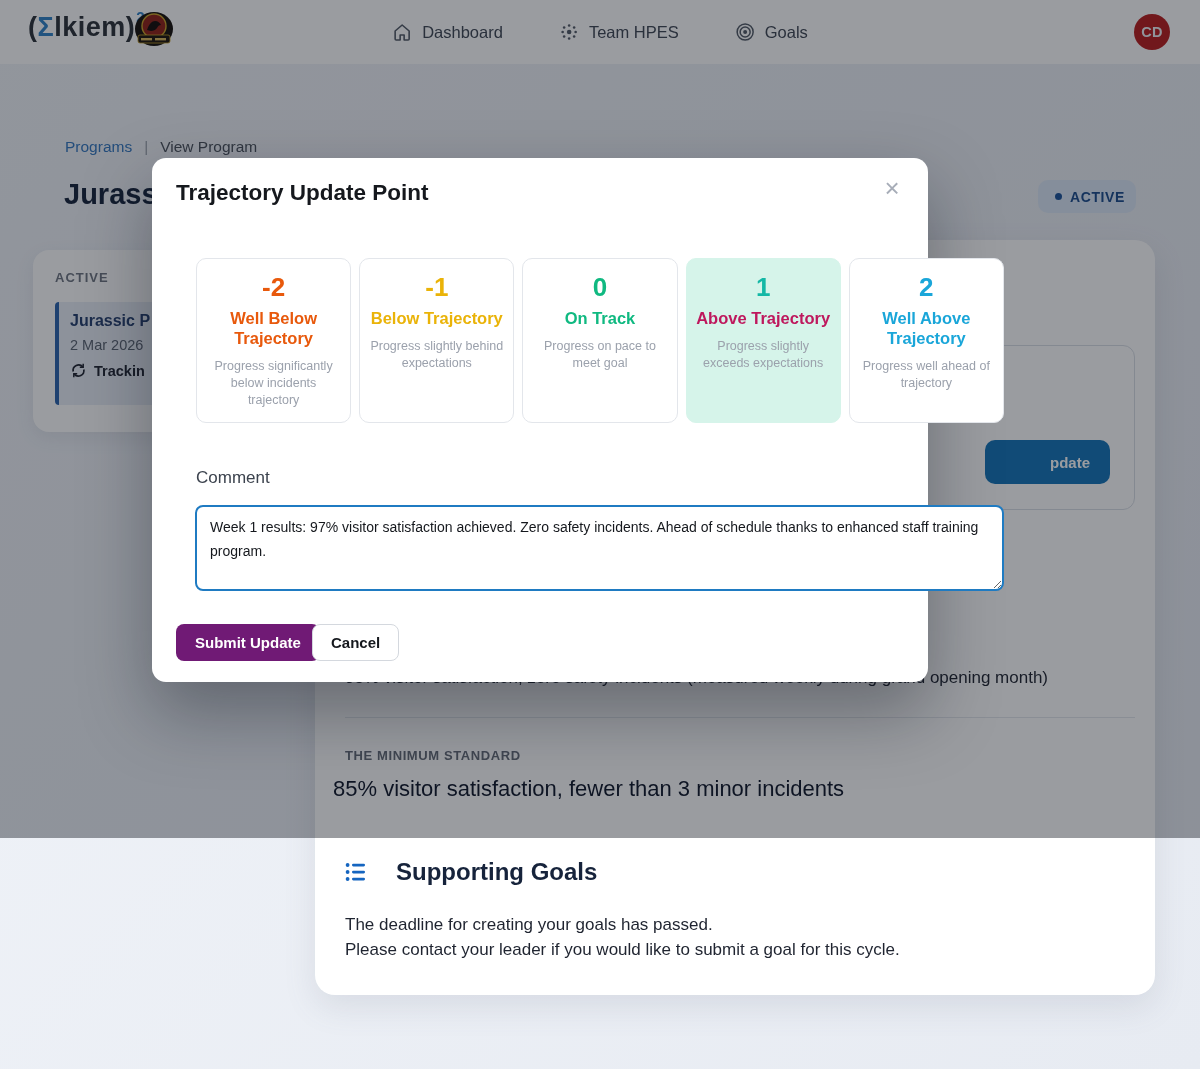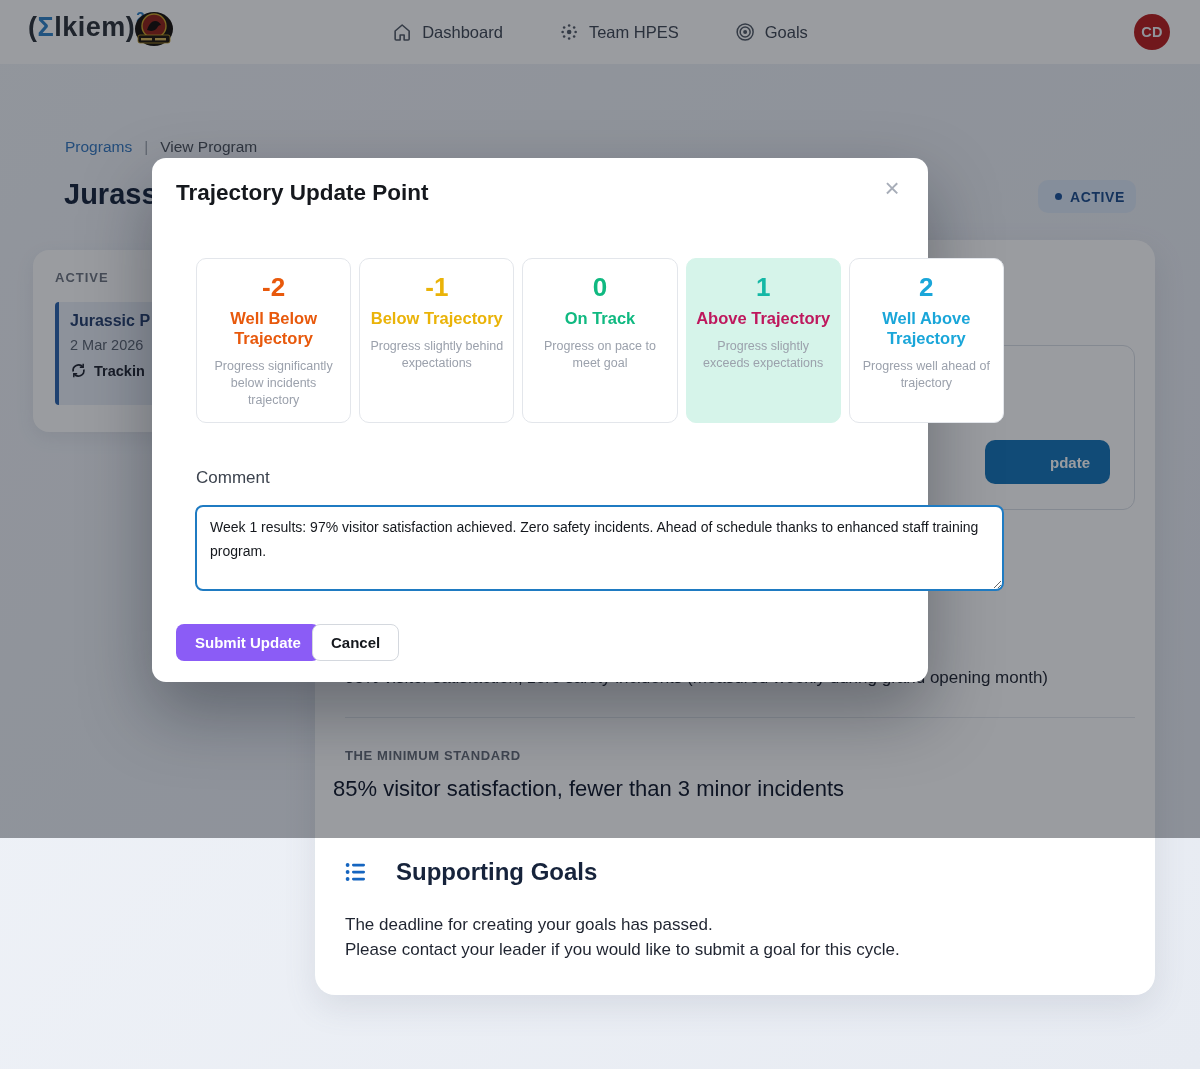--- a/index.html
+++ b/index.html
@@ -77,21 +77,21 @@
   .opt-card { width:155.2px; height:165px; border:1px solid #e3e6eb; border-radius:10px; background:#ffffff;
               text-align:center; padding:14px 9px 0 9px; cursor:pointer; }
   .opt-card.selected { background:#d6f4ea; border-color:#d6f4ea; }
   .opt-value { font-size:26px; font-weight:700; line-height:1.1; }
   .opt-label { font-size:16.5px; font-weight:700; line-height:1.22; margin-top:6px; }
   .opt-desc { font-size:12.5px; color:#9ba1ac; line-height:1.35; margin-top:10px; }
   .comment-label { position:absolute; left:44px; top:310px; font-size:17px; color:#3c434e; }
   .comment-box { position:absolute; left:43px; top:347px; width:809px; height:86px; border:2px solid #1f7bc2;
                  border-radius:8px; padding:8px 13px; font-size:14px; line-height:24px; color:#15181d;
                  font-family:inherit; resize:vertical; outline:none; }
-  .btn-submit { position:absolute; left:24px; top:466px; height:37px; padding:0 19px; background:#8b5cf6;
+  .btn-submit { position:absolute; left:24px; top:466px; height:37px; padding:0 19px; background:#701a75;
                 color:#ffffff; border:none; border-radius:8px; font-size:15px; font-weight:700; cursor:pointer;
                 font-family:inherit; }
   .btn-cancel { position:absolute; left:160px; top:466px; height:37px; padding:0 18px; background:#ffffff;
                 color:#15181d; border:1px solid #d4d8de; border-radius:8px; font-size:15px; font-weight:700;
                 cursor:pointer; font-family:inherit; }
 </style>
 </head>
 <body>
 
 <div id="screen">

